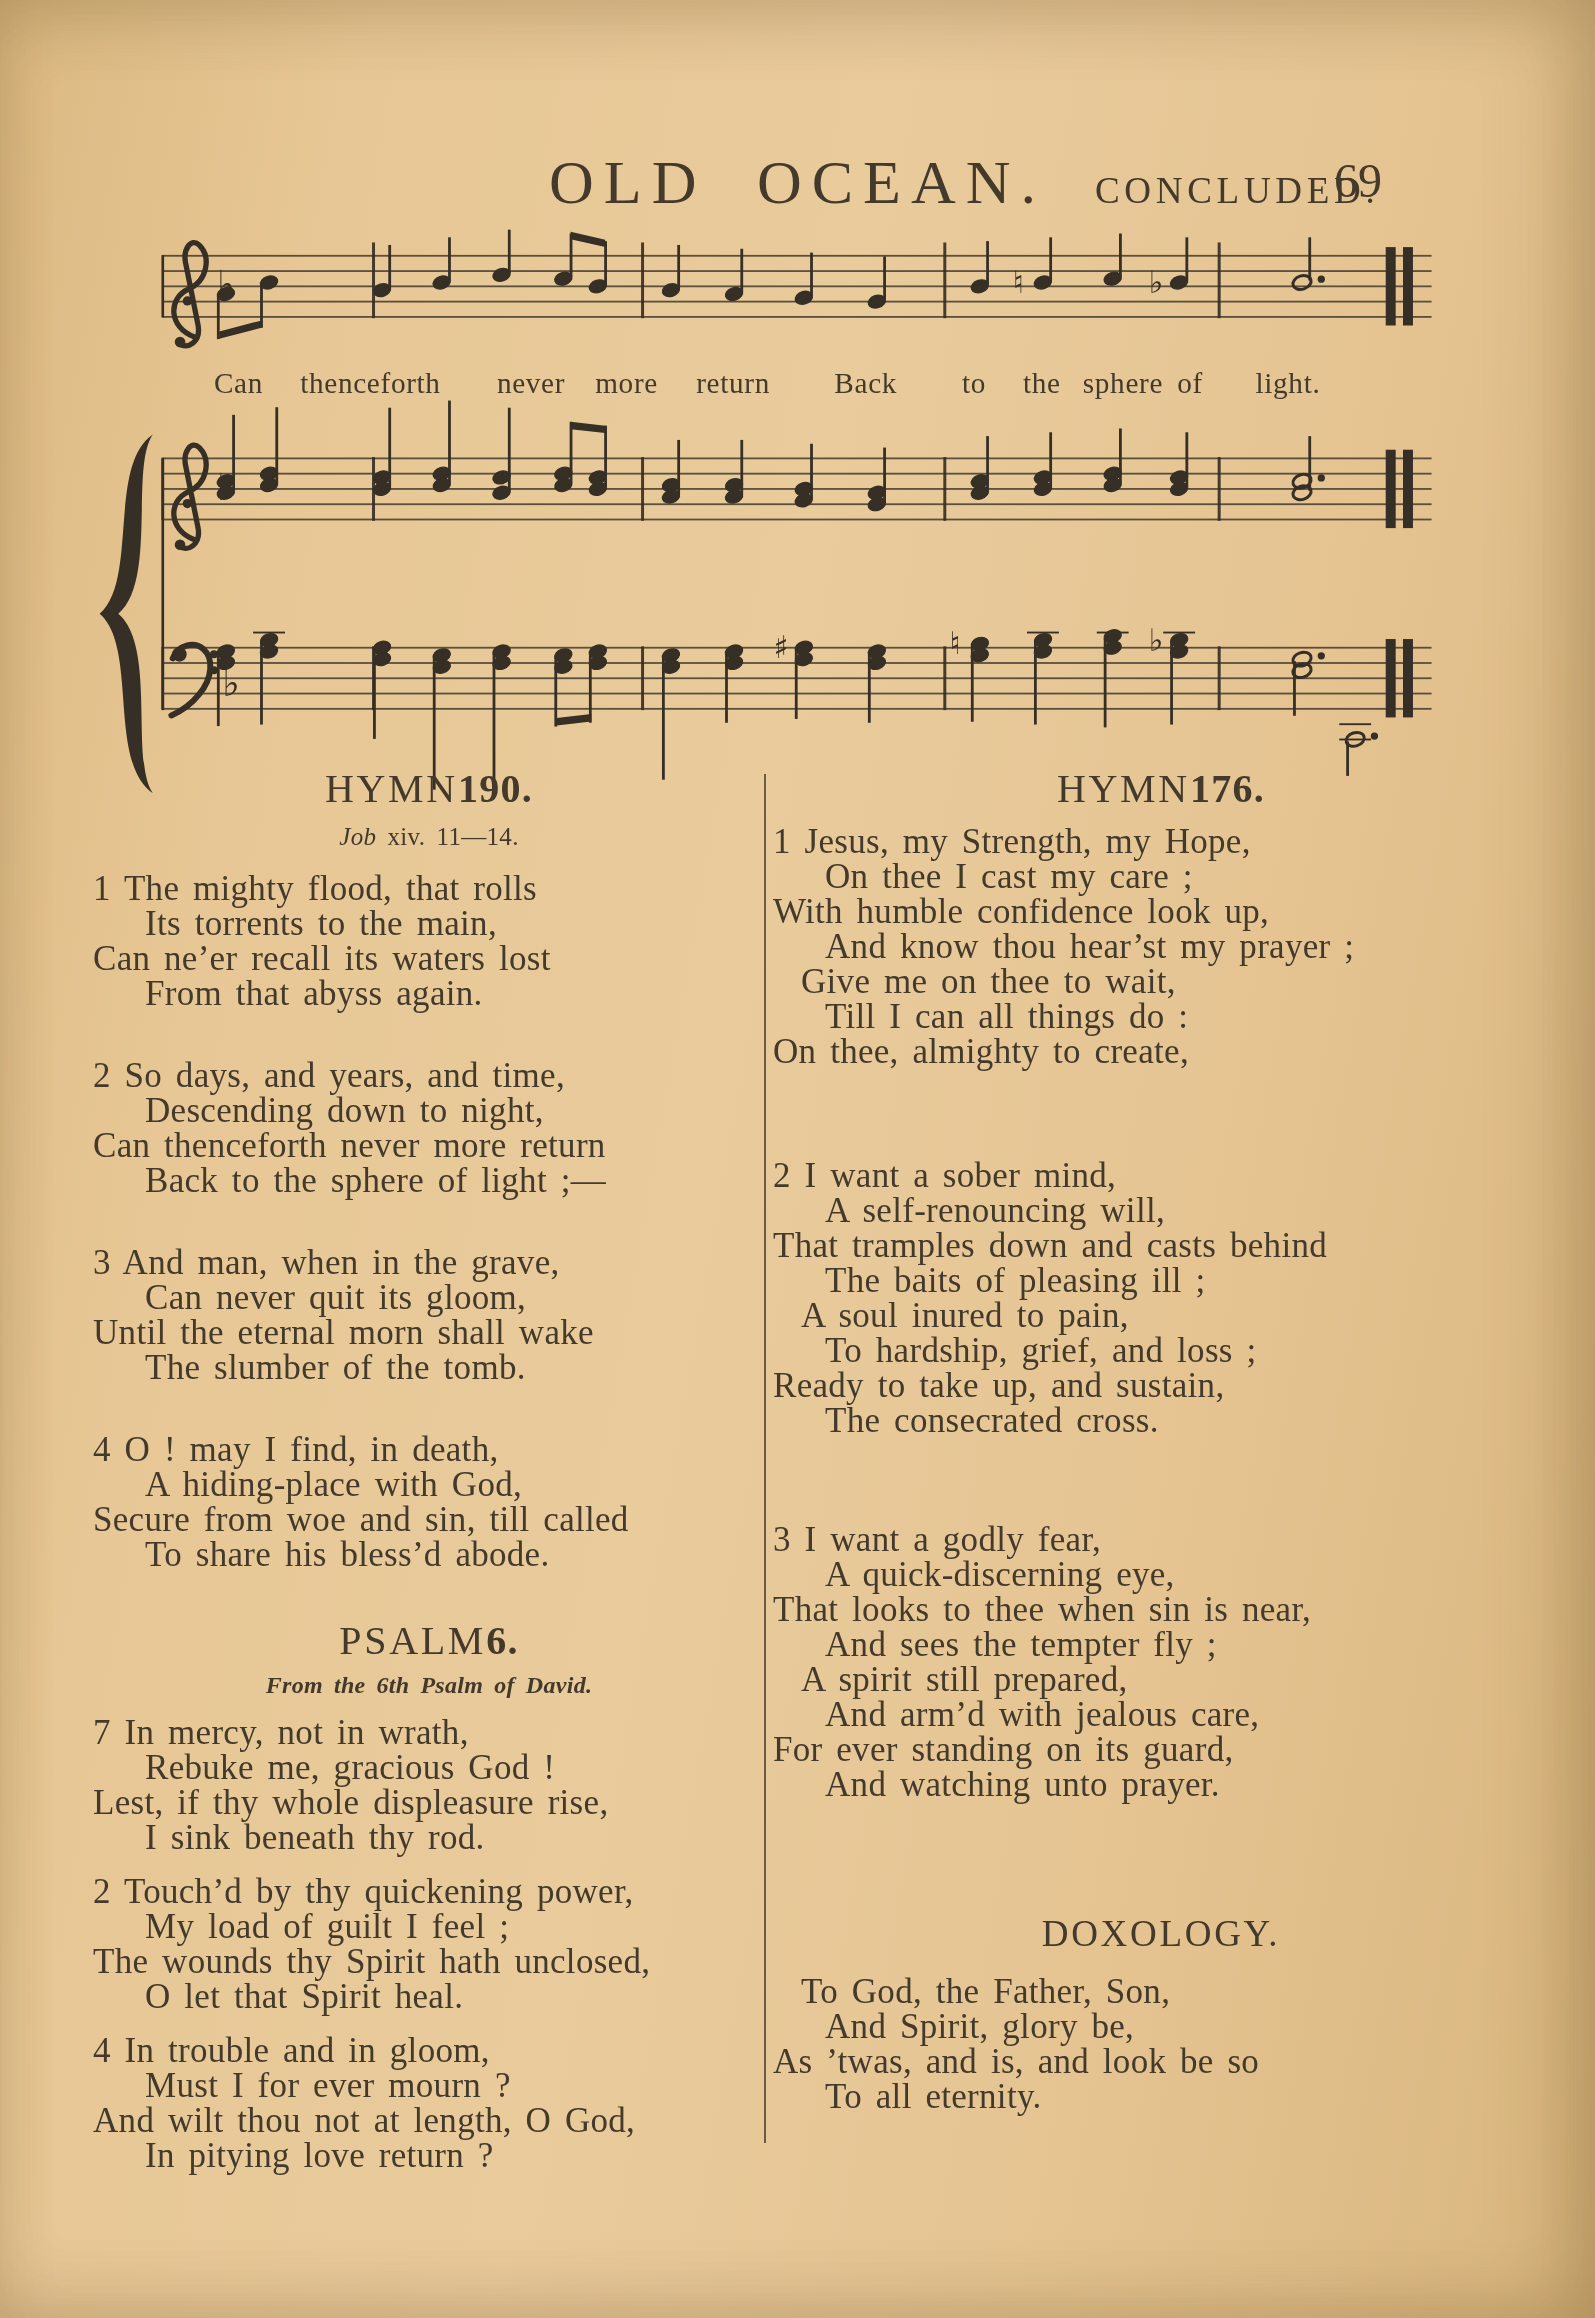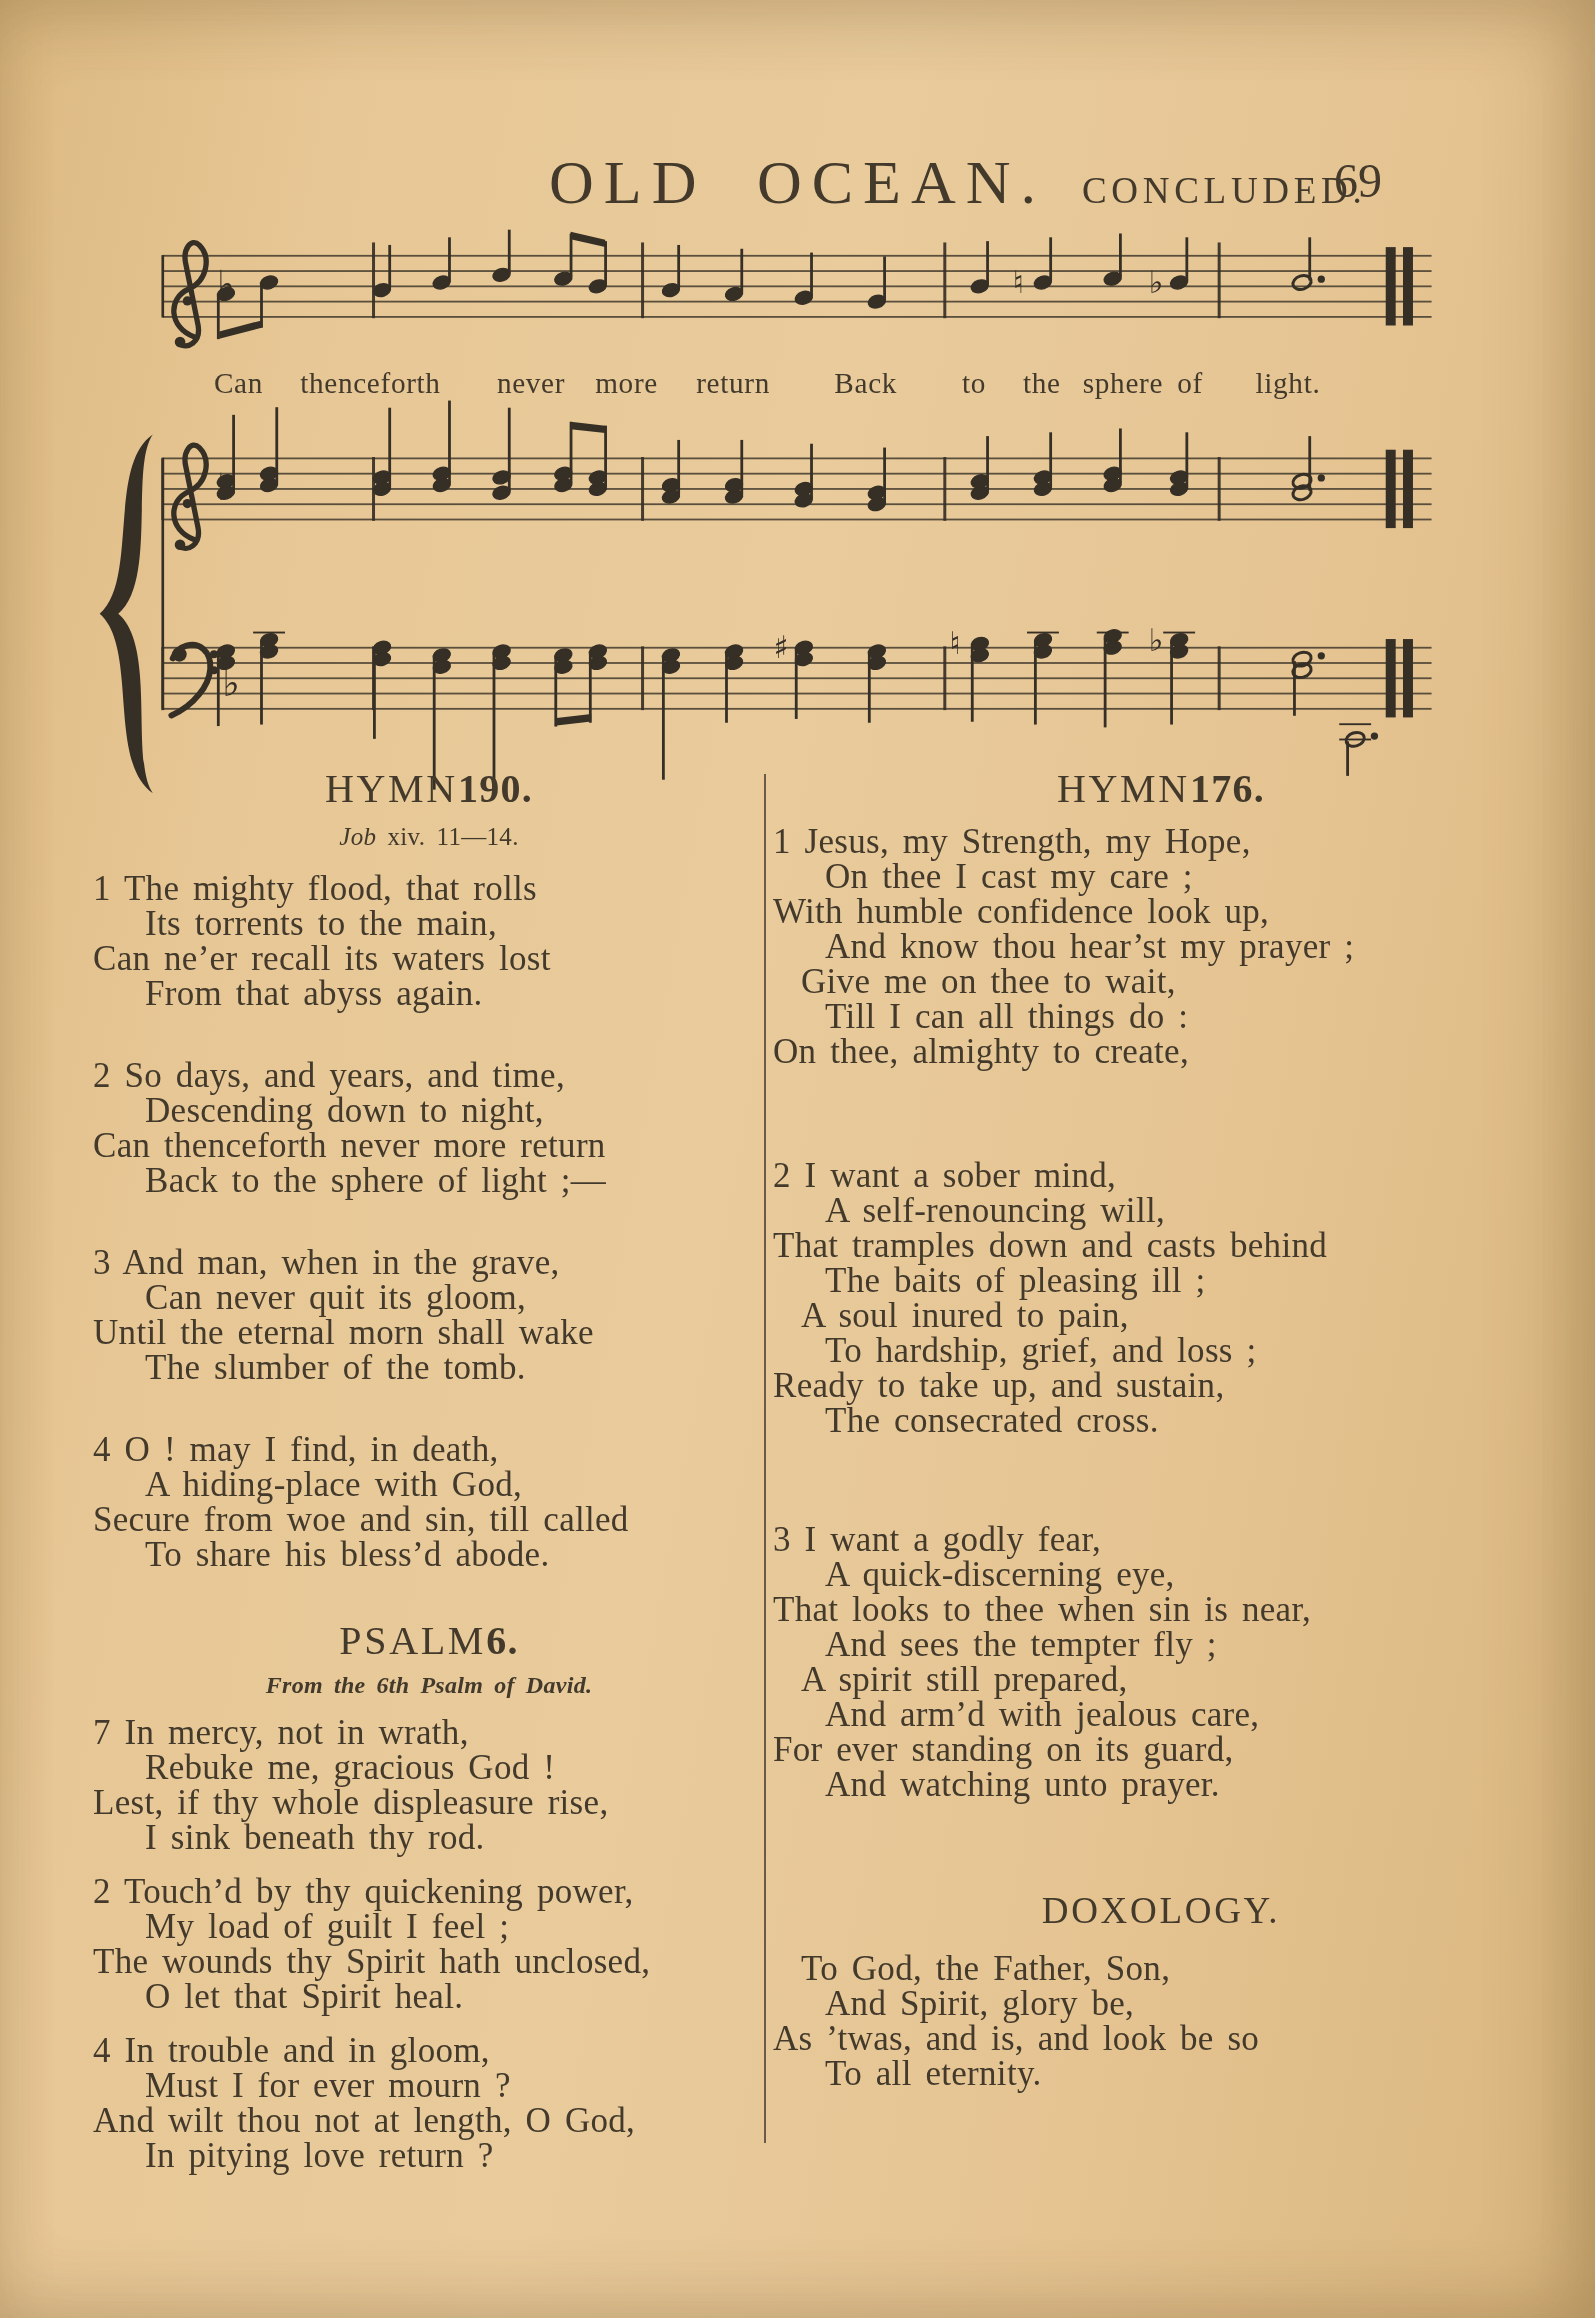--- a/index.html
+++ b/index.html
@@ -3,21 +3,21 @@
 <meta charset="utf-8">
 <style>
   html,body{margin:0;padding:0;background:#7a6a52;}
   .page{
     position:relative;width:1595px;height:2319px;overflow:hidden;
     background:linear-gradient(100deg,#dcb982 0%,#e7c795 18%,#e9cb9c 45%,#e5c492 72%,#d9b67e 100%);
     box-shadow:inset -33px 0 80px rgba(110,80,35,.22), inset 0 26.6px 60px rgba(110,80,35,.12), inset 0 -26.6px 60px rgba(110,80,35,.10);
     font-family:"Liberation Serif","DejaVu Serif",serif;
     color:#433a2c;
   }
-  .hdr{position:absolute;top:147px;left:549px;display:flex;align-items:baseline;gap:36px;}
+  .hdr{position:absolute;top:147px;left:549px;display:flex;align-items:baseline;gap:49px;}
   .hdr-title{font-size:62px;letter-spacing:10px;word-spacing:25px;}
   .hdr-sub{font-size:37px;letter-spacing:4.7px;}
   .hdr-num{position:absolute;top:153px;left:1334px;font-size:48px;}
   .divider{position:absolute;left:764px;top:774px;width:2px;height:1369px;background:#4a4034;opacity:.8;}
   .col{position:absolute;font-size:35px;line-height:35px;letter-spacing:0.3px;word-spacing:4.7px;}
   .col-left{left:93px;top:769px;width:672px;}
   .col-right{left:773px;top:769px;width:776px;}
   .hymn-head{text-align:center;font-size:40px;line-height:40px;letter-spacing:2.7px;}
   .hymn-head .num{font-weight:bold;letter-spacing:1.3px;}
   .mb-h190{margin-bottom:14.6px;}
@@ -28,21 +28,21 @@
   .verse.tight{margin-bottom:18.6px;}
   .verse.wide1{margin-bottom:89px;}
   .verse.wide2{margin-bottom:84px;}
   .verse.last{margin-bottom:0;}
   .vline{white-space:nowrap;}
   .ind0{padding-left:0;}
   .ind1{padding-left:28px;}
   .ind2{padding-left:52px;}
   .psalm-head{margin-top:49px;margin-bottom:12px;}
   .ref-psalm{font-style:italic;font-weight:bold;margin-bottom:17.3px;font-size:24px;}
-  .dox-head{margin-top:89px;margin-bottom:20px;font-size:37px;}
+  .dox-head{margin-top:112px;margin-bottom:20px;font-size:37px;}
   .music{position:absolute;left:0;top:0;width:1595px;height:837px;}
 </style>
 </head>
 <body>
 
 <div class="page">
 
   <div class="hdr">
     <span class="hdr-title">OLD OCEAN.</span>
     <span class="hdr-sub">CONCLUDED.</span>

